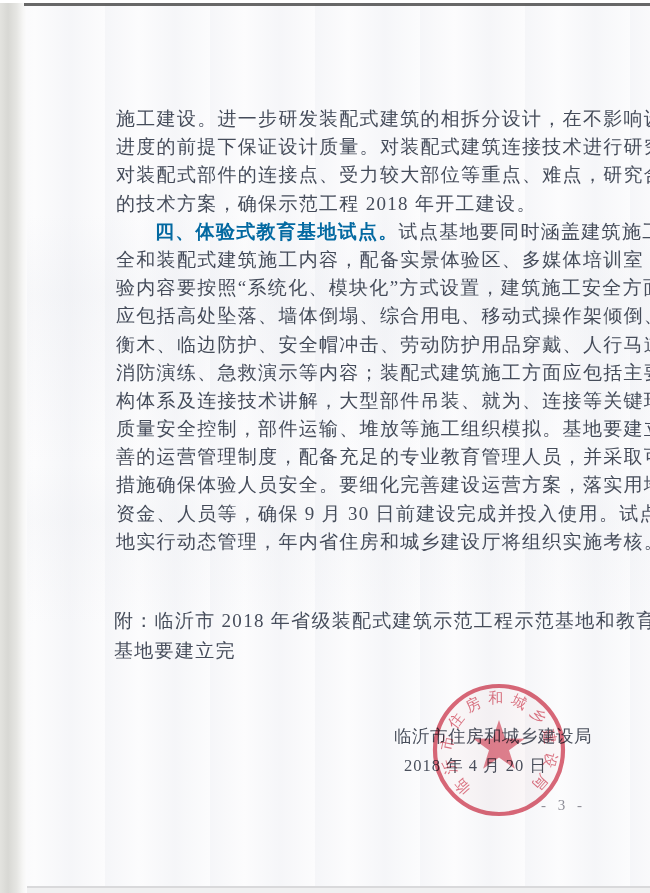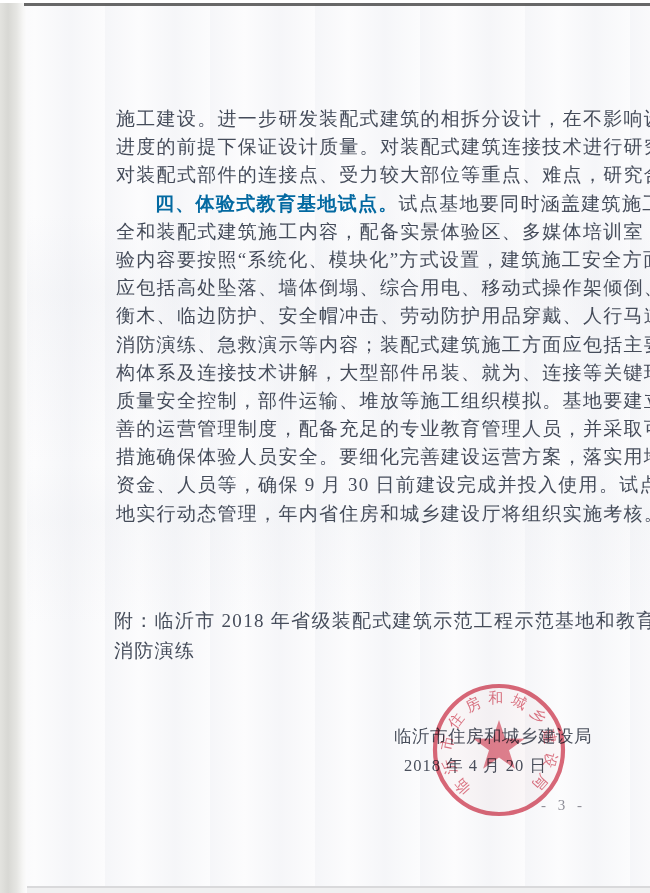--- a/index.html
+++ b/index.html
@@ -65,40 +65,41 @@
   <div class="top-edge"></div>
   <div class="top-line"></div>
   <div class="bottom-line"></div>
   <div class="bottom-band"></div>
 
   <div class="body-text">
     <div>
         <div class="line">施工建设。进一步研发装配式建筑的相拆分设计，在不影响设计</div>
         <div class="line">进度的前提下保证设计质量。对装配式建筑连接技术进行研究，</div>
         <div class="line">对装配式部件的连接点、受力较大部位等重点、难点，研究合理</div>
+        <div class="line">的技术方案，确保示范工程 2018 年开工建设。</div>
       </div>
     <div class="line"><span class="indent"></span><span class="lead-bold">四、体验式教育基地试点。</span><span>试点基地要同时涵盖建筑施工安</span></div>
     <div>
         <div class="line">全和装配式建筑施工内容，配备实景体验区、多媒体培训室，体</div>
         <div class="line">验内容要按照“系统化、模块化”方式设置，建筑施工安全方面</div>
         <div class="line">应包括高处坠落、墙体倒塌、综合用电、移动式操作架倾倒、平</div>
         <div class="line">衡木、临边防护、安全帽冲击、劳动防护用品穿戴、人行马道、</div>
         <div class="line">消防演练、急救演示等内容；装配式建筑施工方面应包括主要结</div>
         <div class="line">构体系及连接技术讲解，大型部件吊装、就为、连接等关键环节</div>
         <div class="line">质量安全控制，部件运输、堆放等施工组织模拟。基地要建立完</div>
         <div class="line">善的运营管理制度，配备充足的专业教育管理人员，并采取可靠</div>
         <div class="line">措施确保体验人员安全。要细化完善建设运营方案，落实用地、</div>
         <div class="line">资金、人员等，确保 9 月 30 日前建设完成并投入使用。试点基</div>
         <div class="line">地实行动态管理，年内省住房和城乡建设厅将组织实施考核。</div>
       </div>
   </div>
 
   <div class="attachment">
       <div class="line">附：临沂市 2018 年省级装配式建筑示范工程示范基地和教育基</div>
-      <div class="line">消防演练</div>
+      <div class="line">基地要建立完</div>
     </div>
 
   <div class="signature">临沂市住房和城乡建设局</div>
   <div class="date">2018 年 4 月 20 日</div>
   <div class="page-number">- 3 -</div>
 
   <svg class="seal" viewBox="0 0 150 150">
     <circle cx="75" cy="75" r="64" fill="rgba(228,130,140,0.06)" stroke="#d85b6c" stroke-width="4.2"></circle>
     <polygon points="75,45 81.2,63.5 100.7,63.7 85,75.2 90.9,93.8 75,82.5 59.1,93.8 65,75.2 49.3,63.7 68.8,63.5" fill="#dd5f70" fill-opacity="0.85"></polygon>
     <defs>

